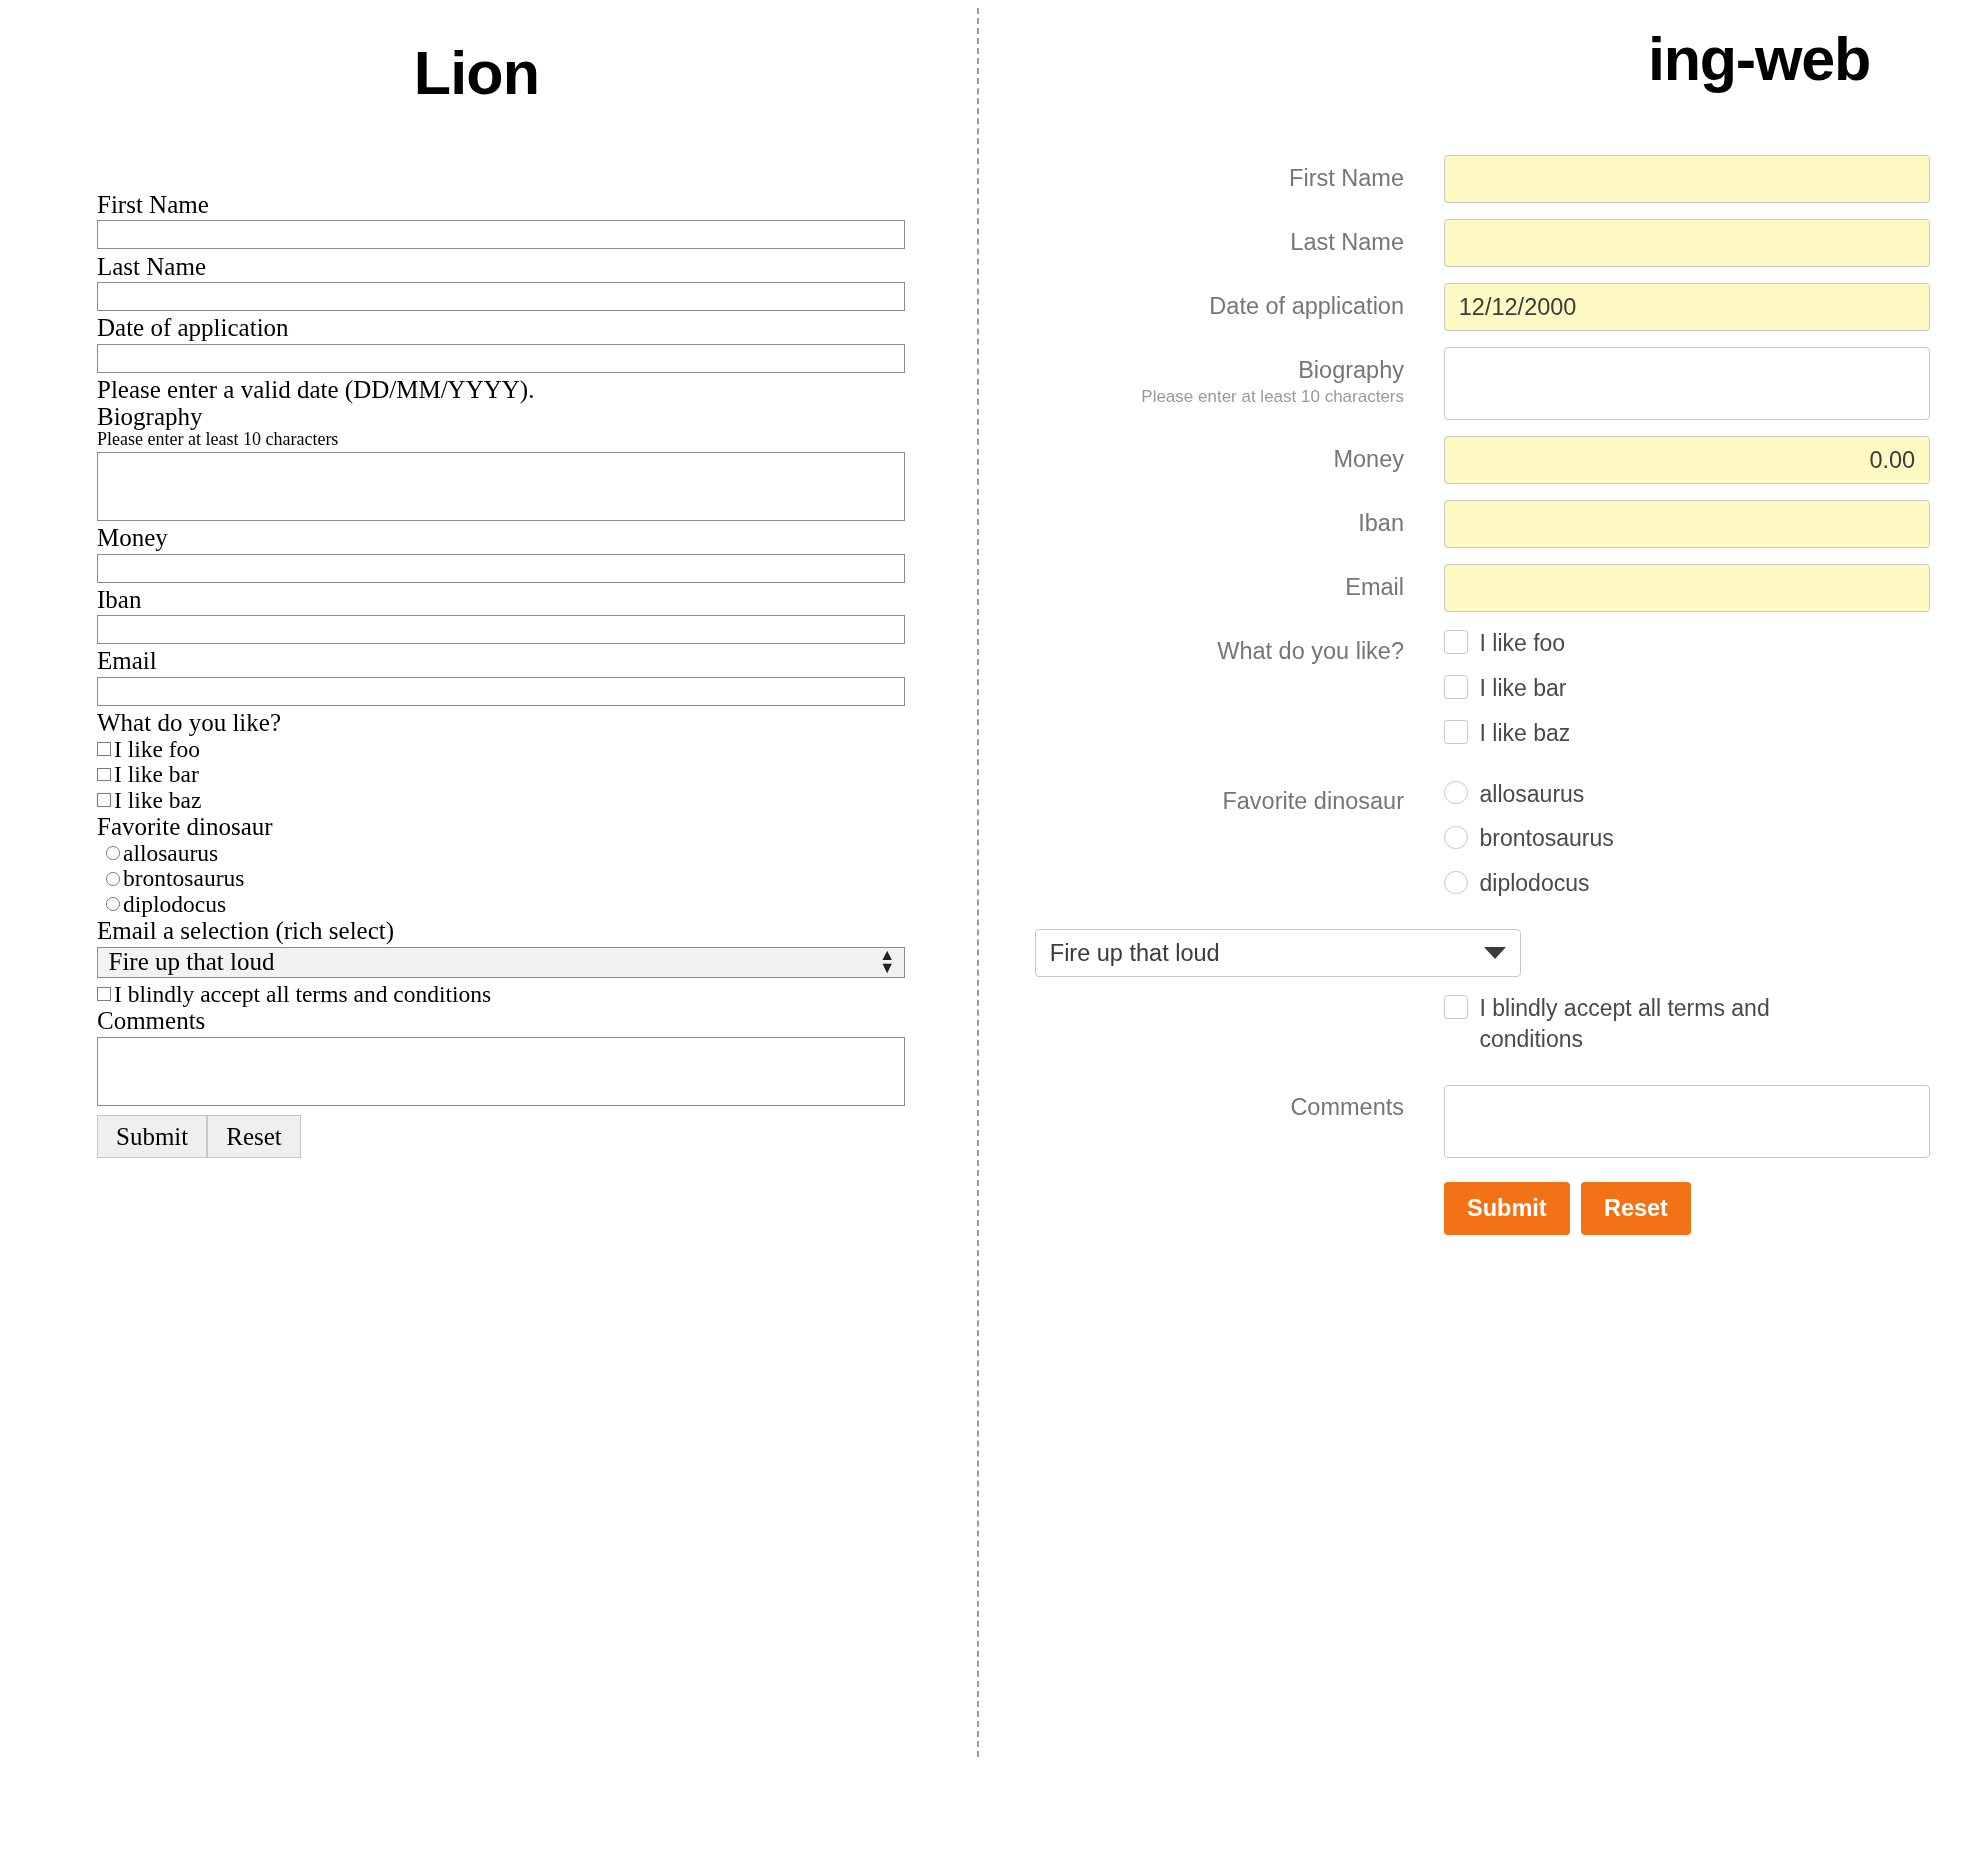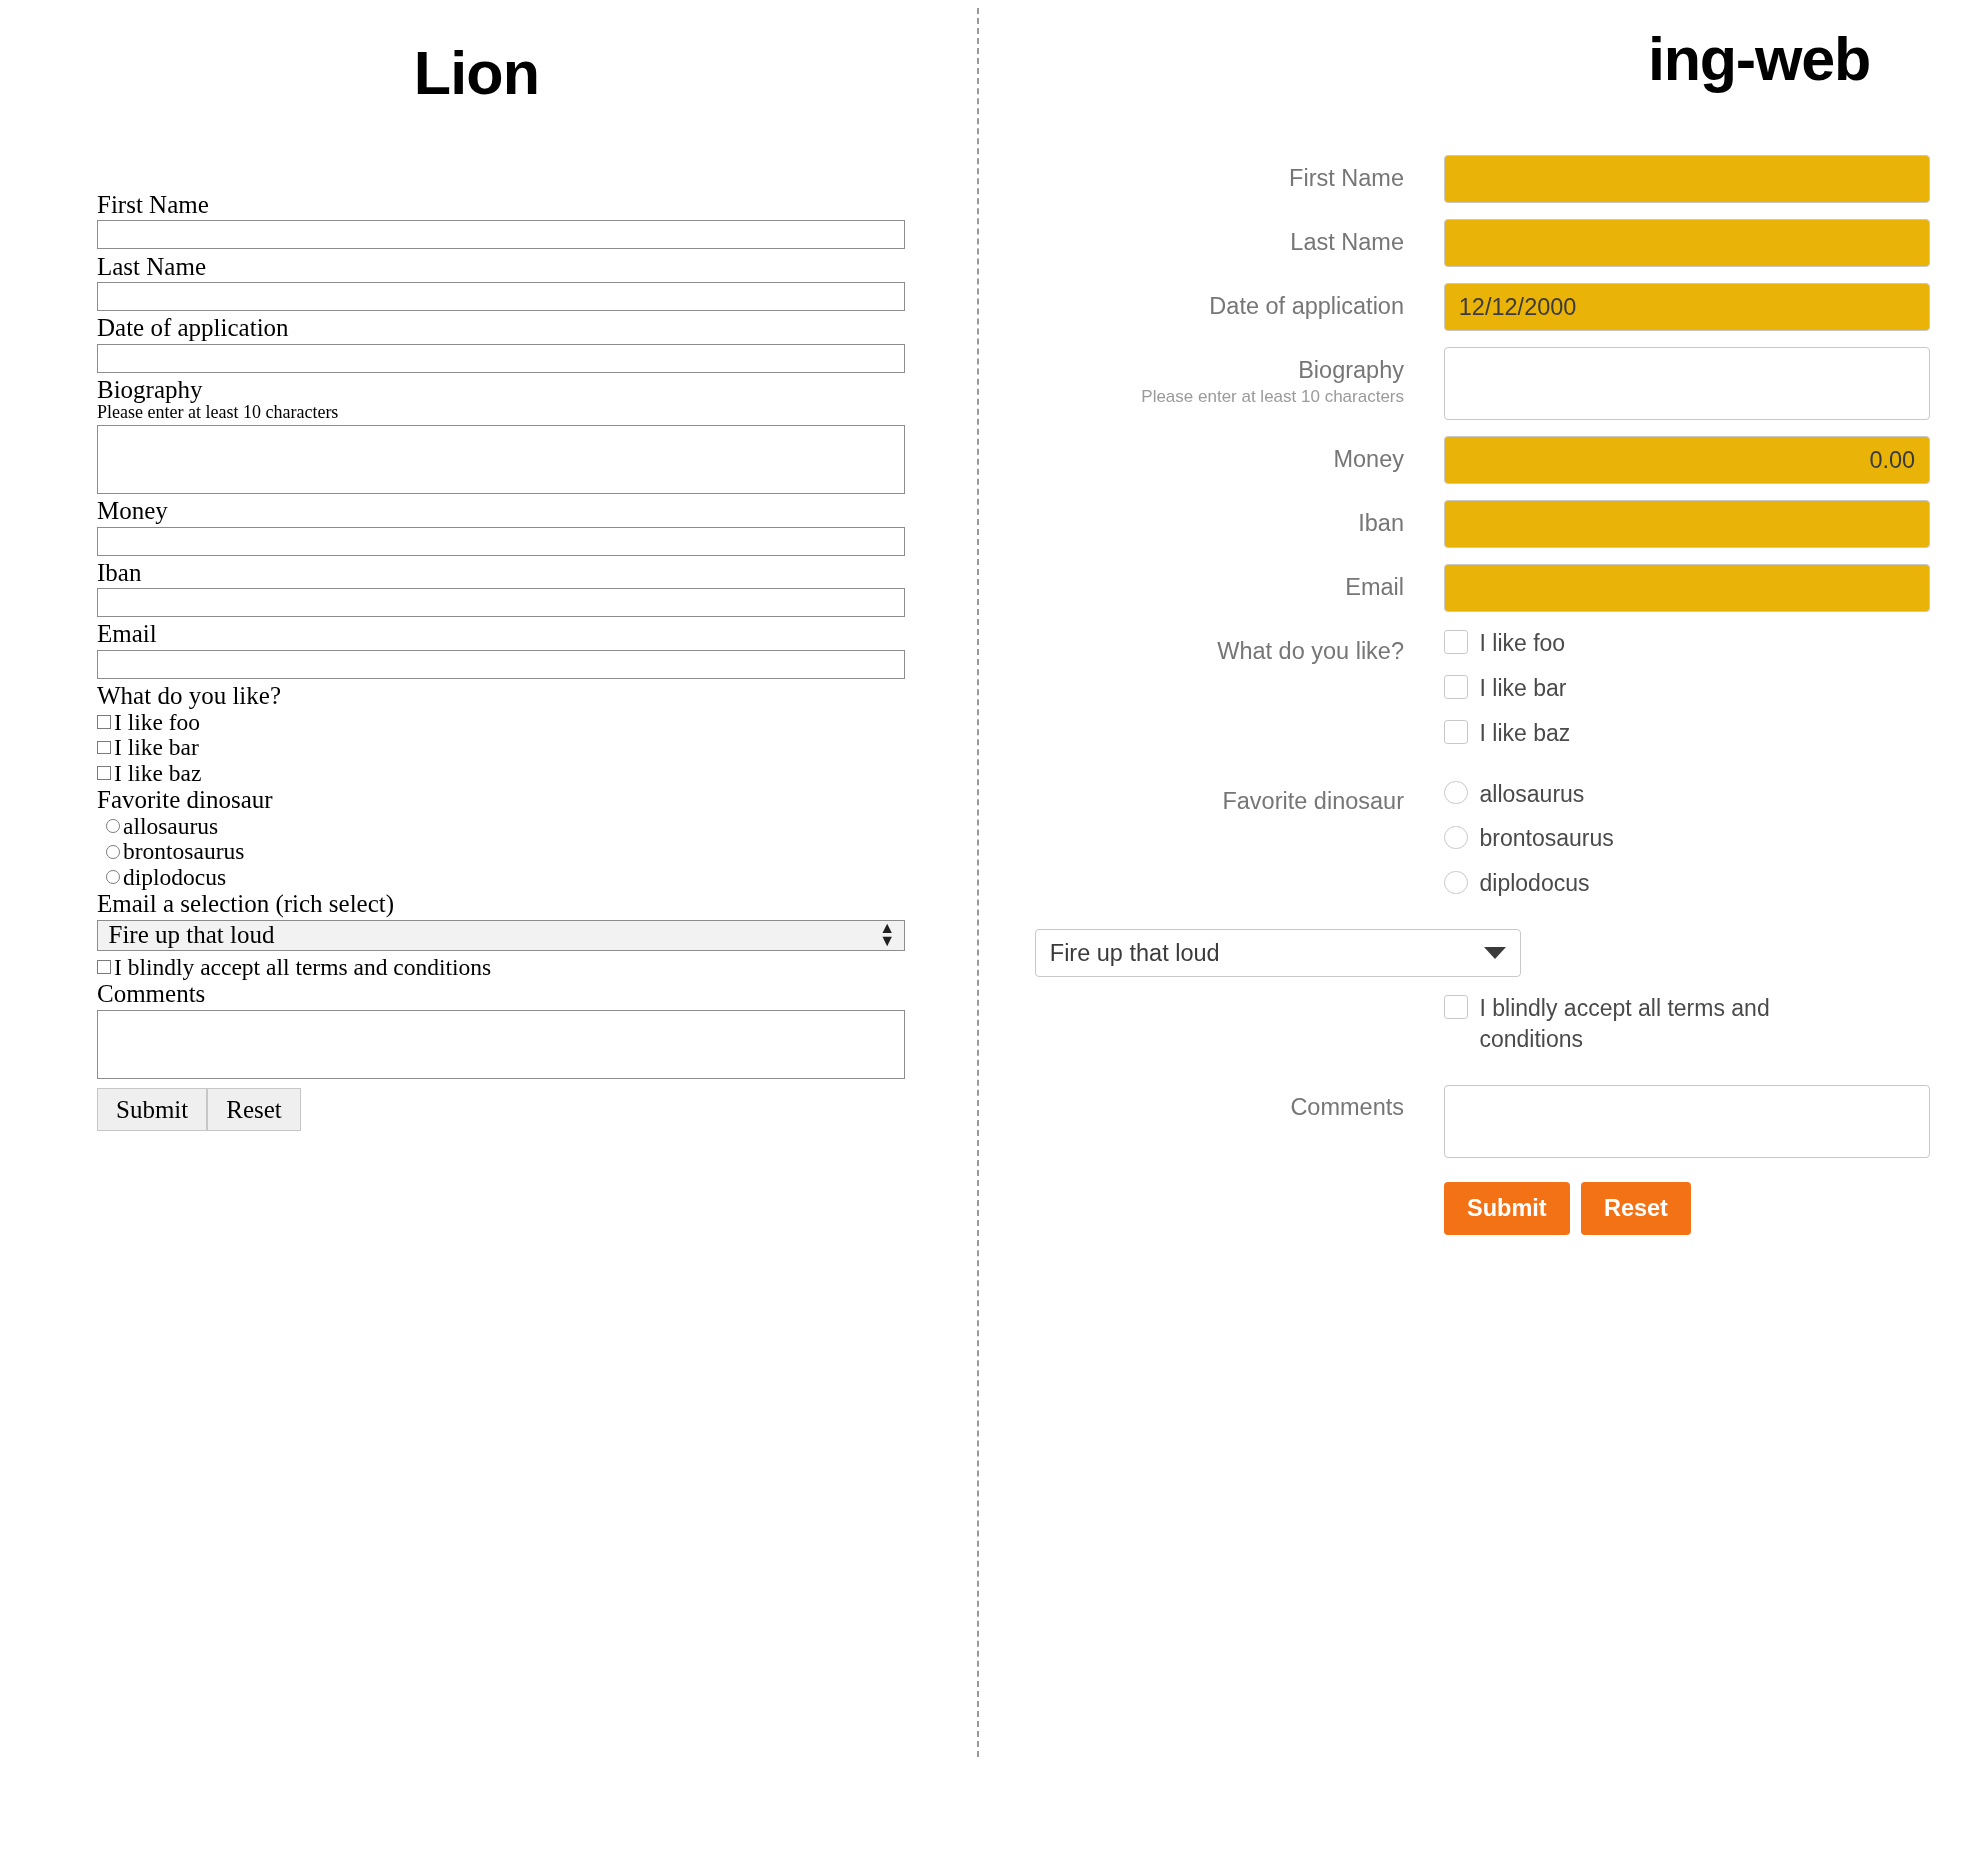--- a/index.html
+++ b/index.html
@@ -195,21 +195,21 @@
     margin-top: 4px;
   }
   .r-field-col {
     width: 486px;
   }
   .r-input {
     width: 486px;
     height: 48px;
     border: 0.8px solid #c8c8c8;
     border-radius: 4px;
-    background: #eab308;
+    background: #fef9c3;
     display: flex;
     align-items: center;
     padding: 0 13.8px;
     font-size: 23.5px;
     color: #3b3b3b;
   }
   .r-input.right-align { justify-content: flex-end; }
   .r-textarea {
     width: 486px;
     height: 73px;
@@ -295,20 +295,21 @@
     <div class="left-form">
 
       <label class="l-label">First Name</label>
       <div class="l-input"></div>
 
       <label class="l-label">Last Name</label>
       <div class="l-input"></div>
 
       <label class="l-label">Date of application</label>
       <div class="l-input"></div>
+      <span class="l-label">Please enter a valid date (DD/MM/YYYY).</span>
 
       <label class="l-label">Biography</label>
       <span class="l-sub">Please enter at least 10 characters</span>
       <div class="l-textarea"></div>
 
       <label class="l-label">Money</label>
       <div class="l-input"></div>
 
       <label class="l-label">Iban</label>
       <div class="l-input"></div>

